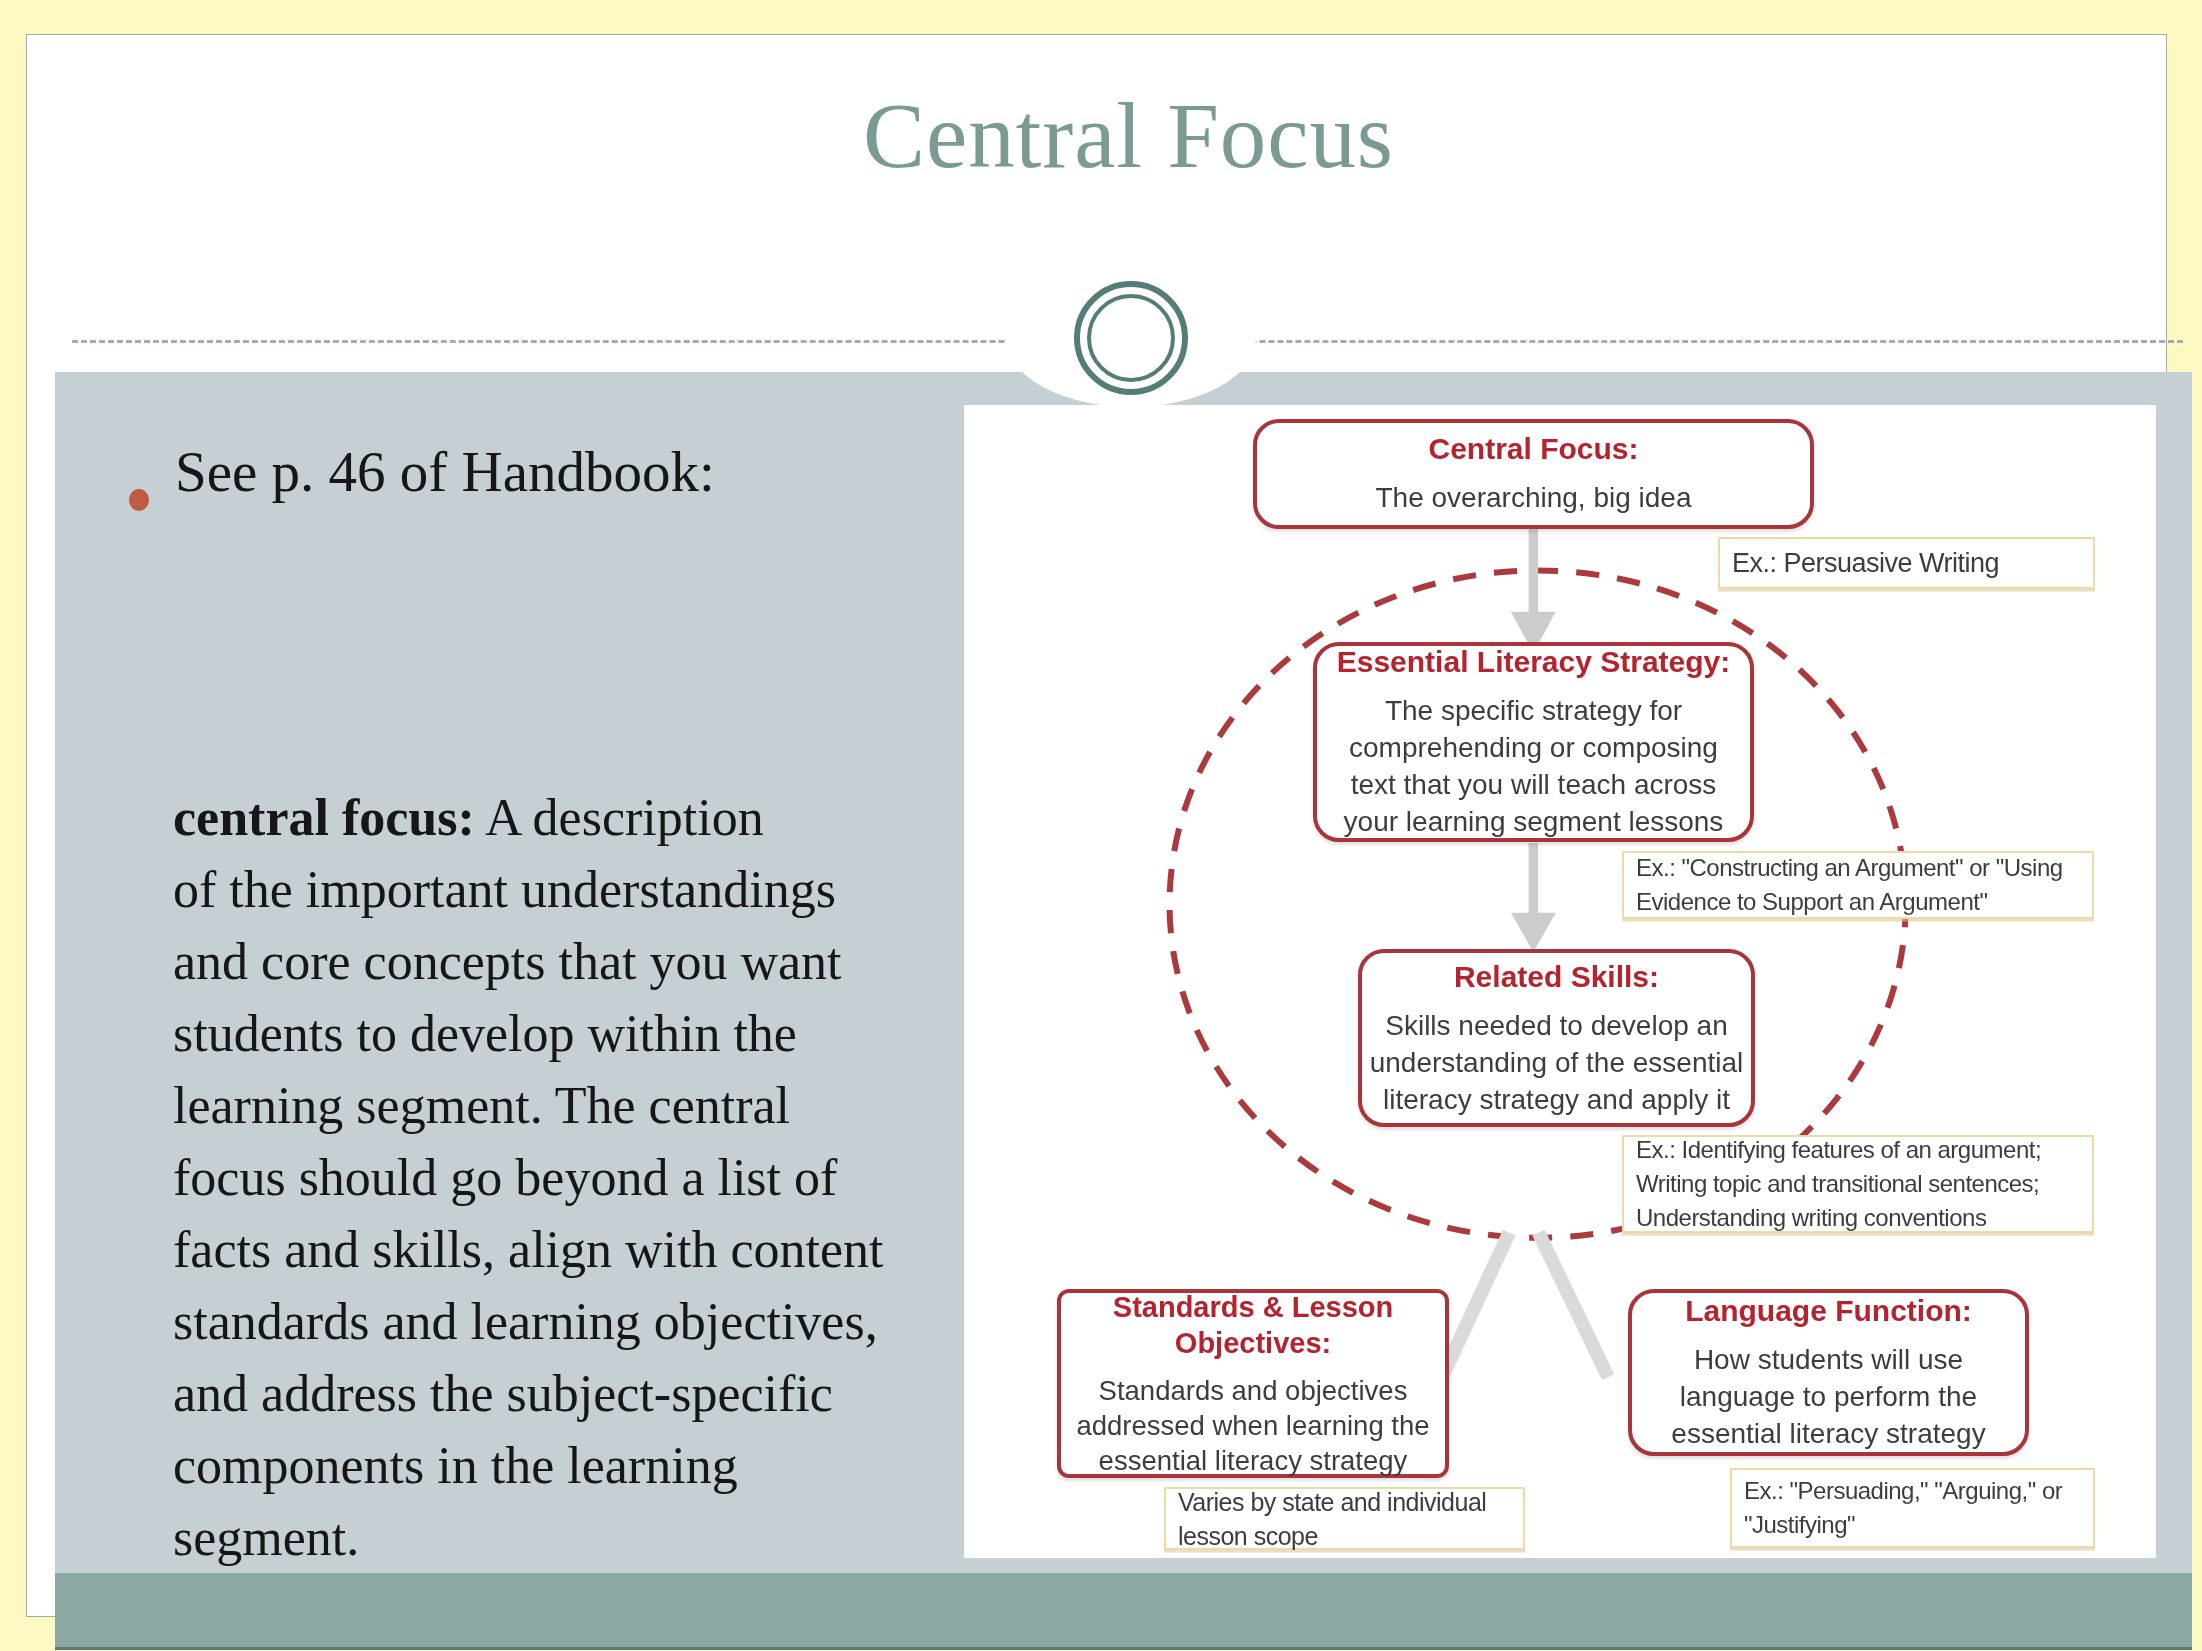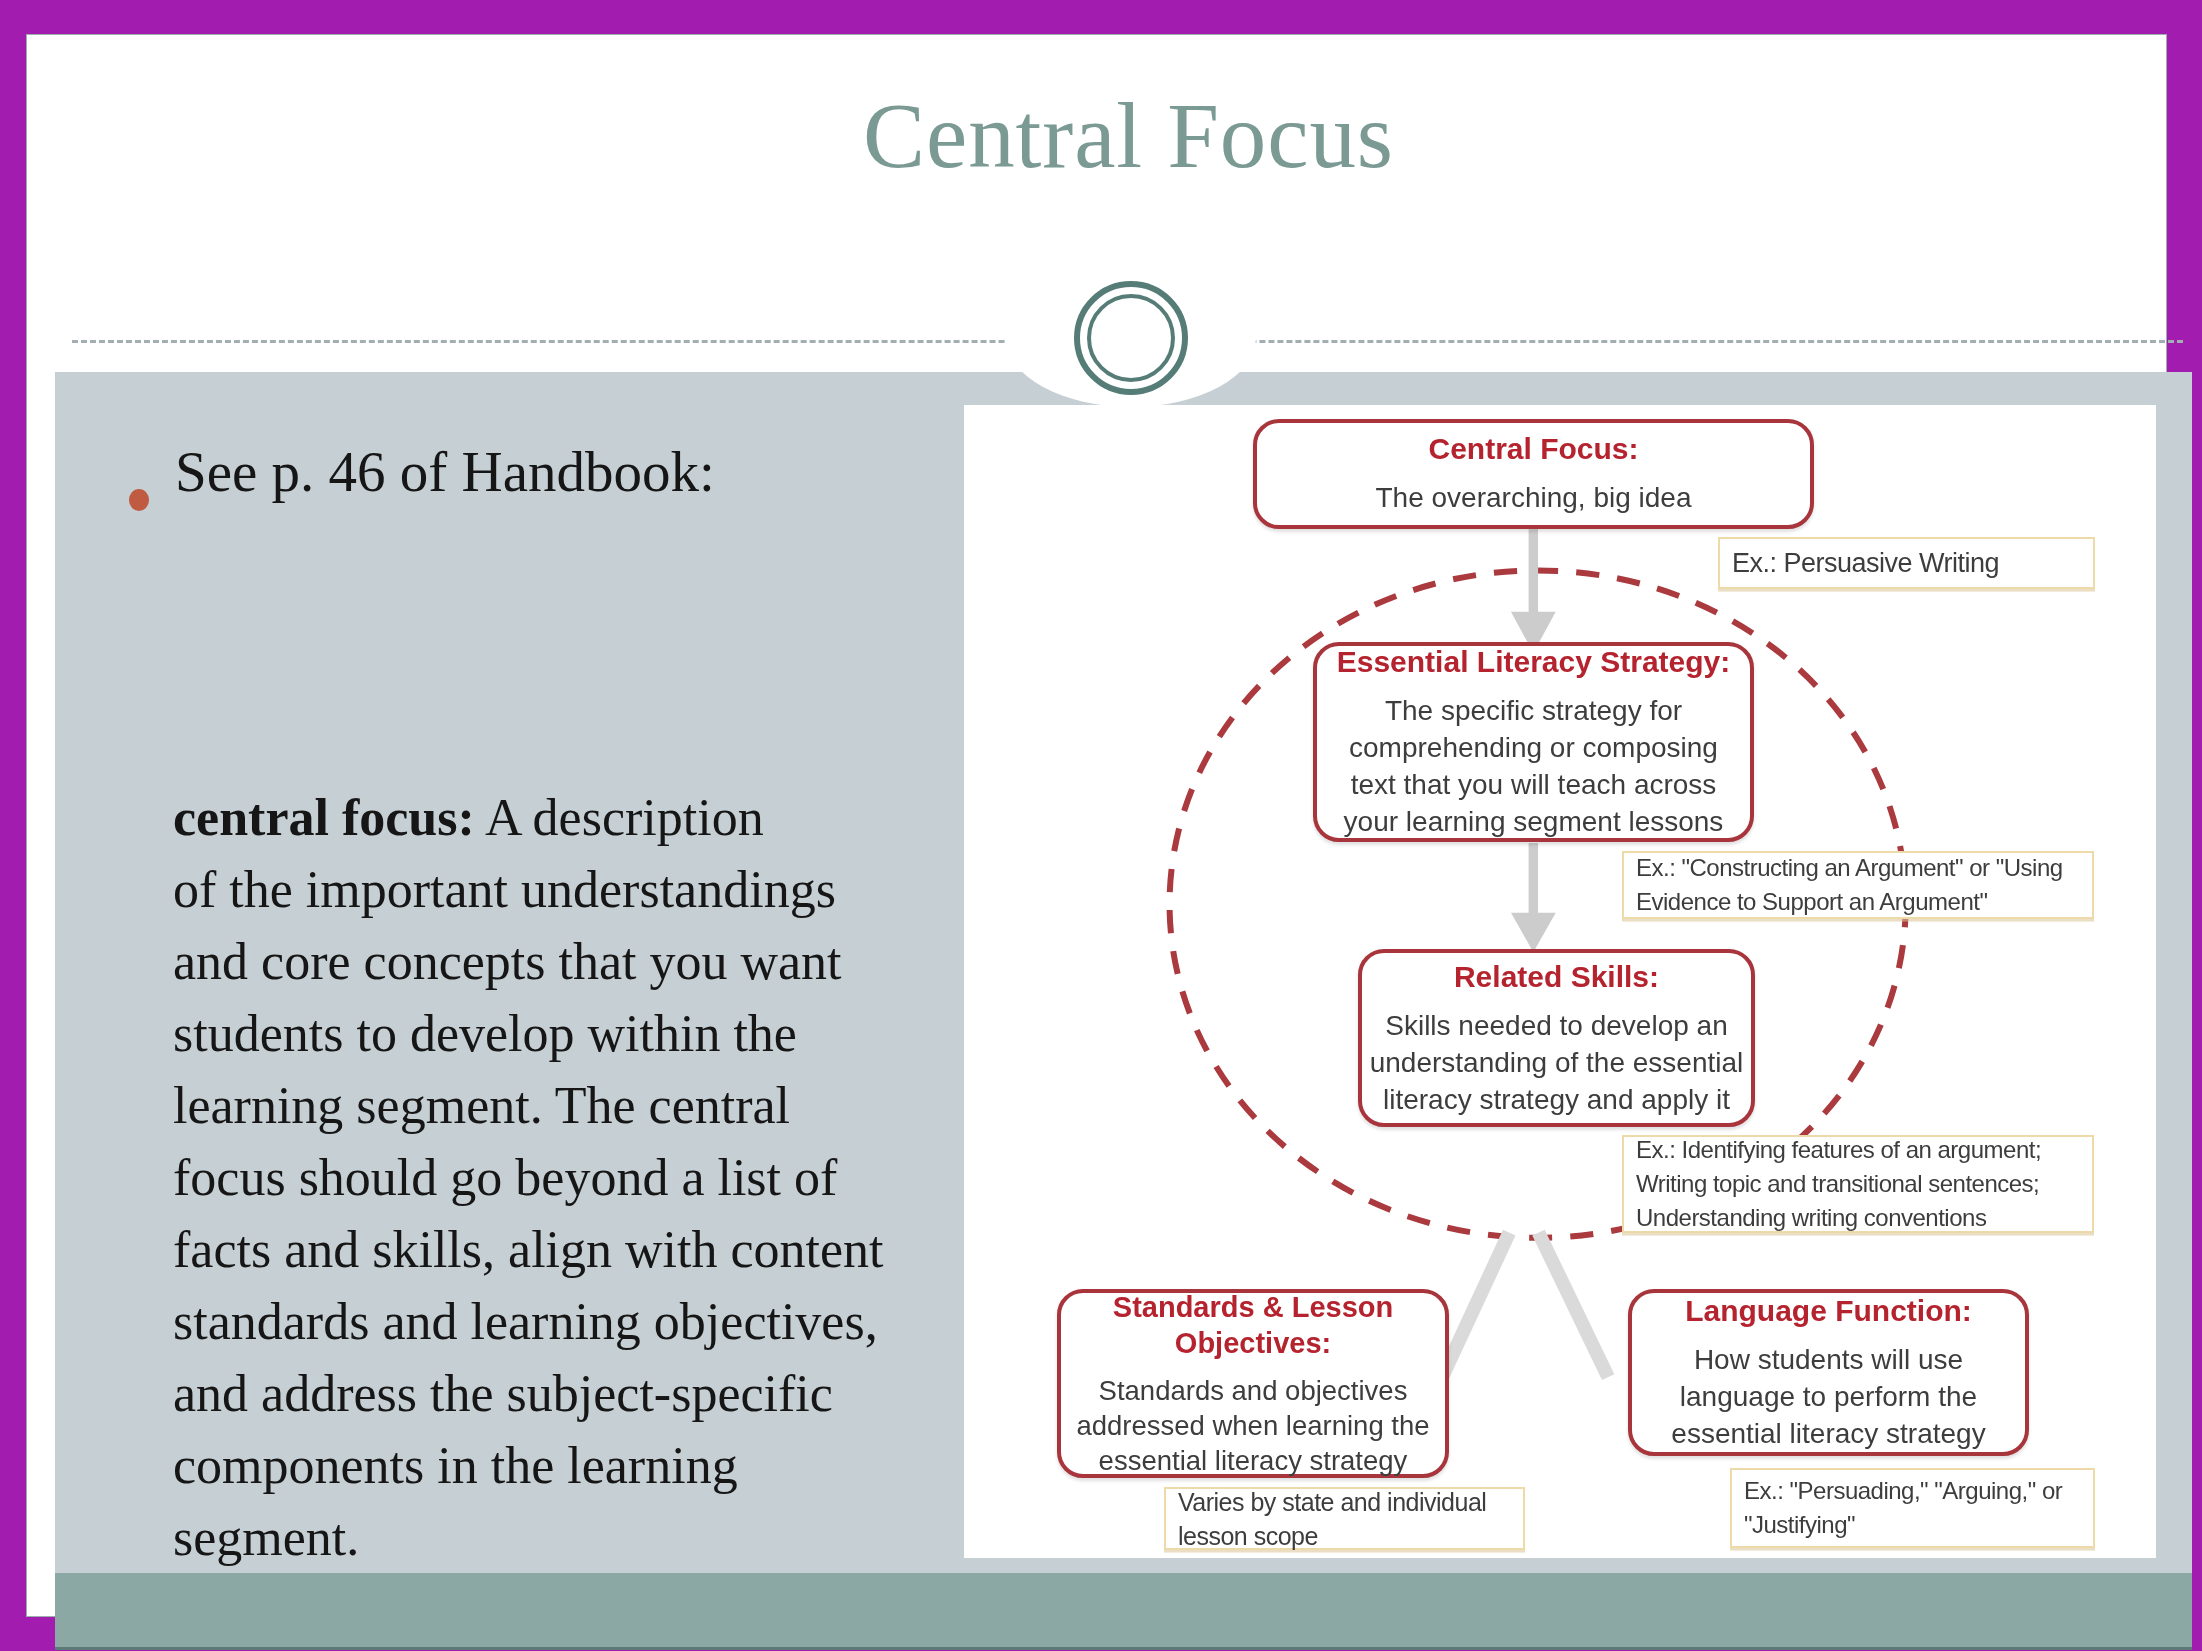--- a/index.html
+++ b/index.html
@@ -1,16 +1,16 @@
 <!DOCTYPE html>
 <html style="--slide_border: #9bafad; --title_color: #7c9a94; --body_bg: #c6d0d4; --footer_bg: #8ba8a5; --footer_edge: #5d7a78; --divider_dash: #a2aeb2; --ornament: #557c76; --bullet_color: #c05a40; --text_dark: #161616; --box_text: #3d3d3d; --red_border: #a8353c; --red_text: #b5232e; --tan_border: #eed9a9; --arrow_gray: #cccccc; --vline_gray: #dadada; --dashed_red: #aa3a3e;font-size:13.8px"><head>
 <meta charset="utf-8">
 <style>
   html,body{margin:0;padding:0;background:#ffffff;}
-  #page{position:relative;width:2203px;height:1652px;background:#a21caf;overflow:hidden;
+  #page{position:relative;width:2203px;height:1652px;background:#fef9c3;overflow:hidden;
         font-family:"Liberation Serif",serif;}
   #slide{position:absolute;left:26px;top:34px;width:2141px;height:1583px;box-sizing:border-box;
          border:1.7px solid var(--slide_border);background:#ffffff;}
   
   .title{position:absolute;left:0;top:47px;width:2203px;text-align:center;
          font-size:93px;color:var(--title_color);letter-spacing:0.9px;}
   
   .divider{position:absolute;left:45px;top:305px;width:2111px;height:0;
            border-top:3.4px dashed var(--divider_dash);}
   .notch{position:absolute;left:979px;top:234px;width:250px;height:138px;border-radius:50%;background:#ffffff;}
@@ -101,21 +101,21 @@
       <div class="redbox" style="left:394px;top:544px;width:397px;height:178px;">
         <div class="hd">Related Skills:</div>
         <div class="bd">Skills needed to develop an
 understanding of the essential
 literacy strategy and apply it</div>
       </div>
       <div class="tanbox" style="left:658px;top:730px;width:472px;height:98px;font-size:24px;">Ex.: Identifying features of an argument;
 Writing topic and transitional sentences;
 Understanding writing conventions</div>
 
-      <div class="redbox" style="left:93px;top:884px;width:392px;height:189px;">
+      <div class="redbox" style="left:93px;top:884px;width:392px;height:189px;border-radius:12px;">
         <div class="hd" style="font-size:29px;line-height:36px;">Standards &amp; Lesson
 Objectives:</div>
         <div class="bd" style="font-size:27.5px;line-height:35px;">Standards and objectives
 addressed when learning the
 essential literacy strategy</div>
       </div>
       <div class="tanbox" style="left:200px;top:1082px;width:361px;height:63px;font-size:25px;">Varies by state and individual
 lesson scope</div>
 
       <div class="redbox" style="left:664px;top:884px;width:401px;height:167px;">

